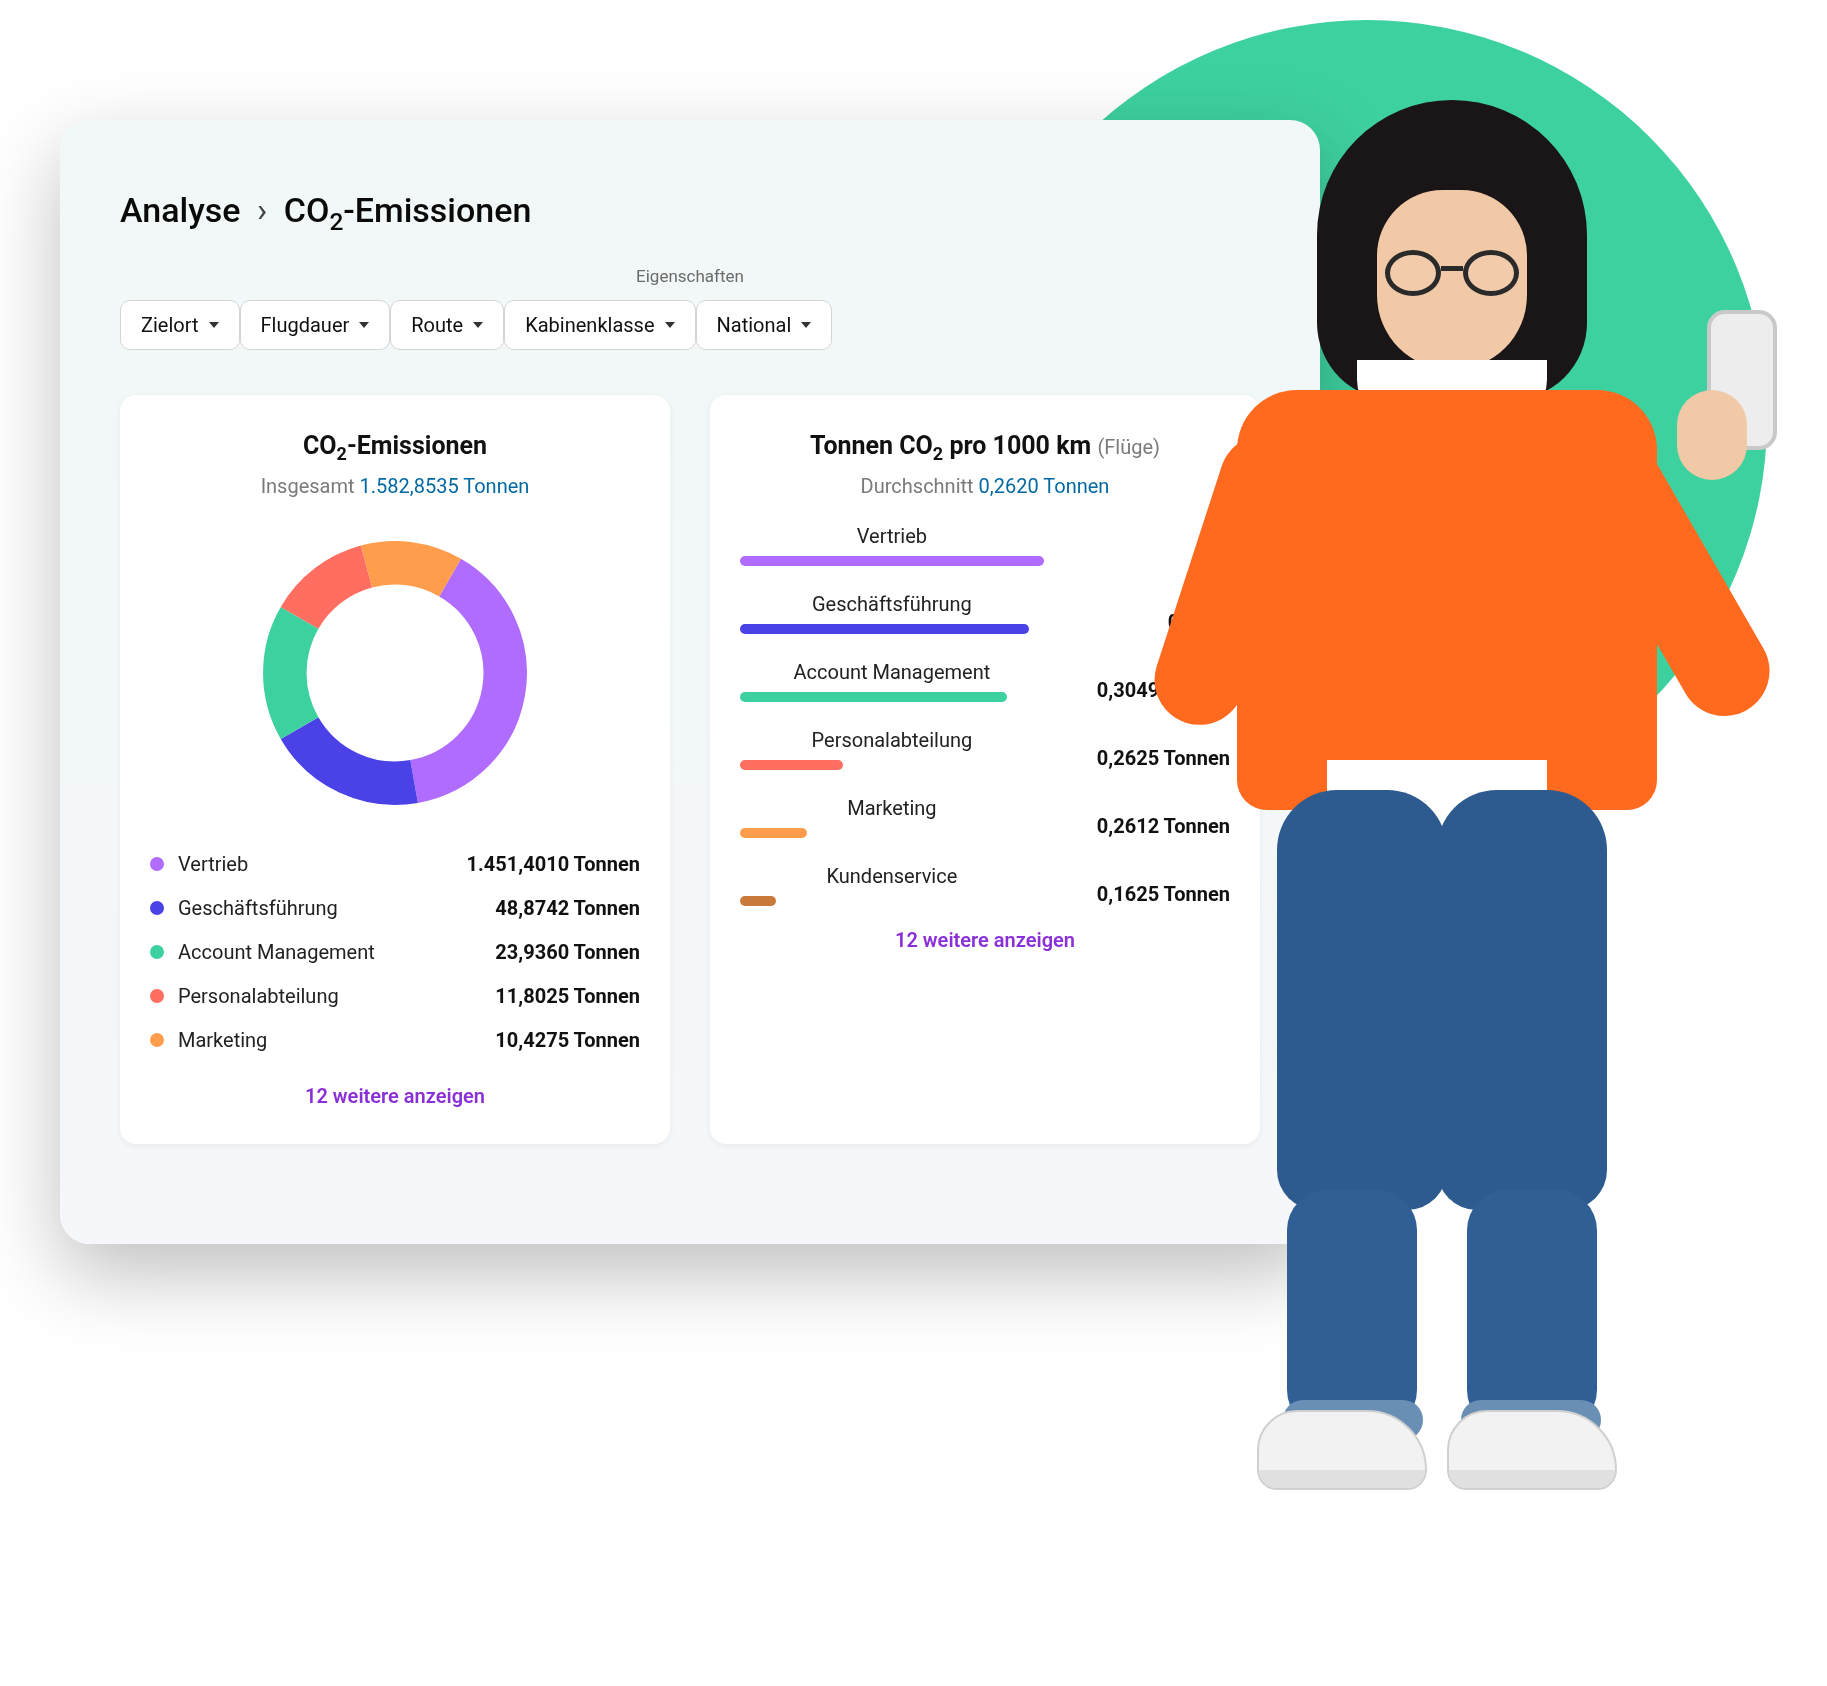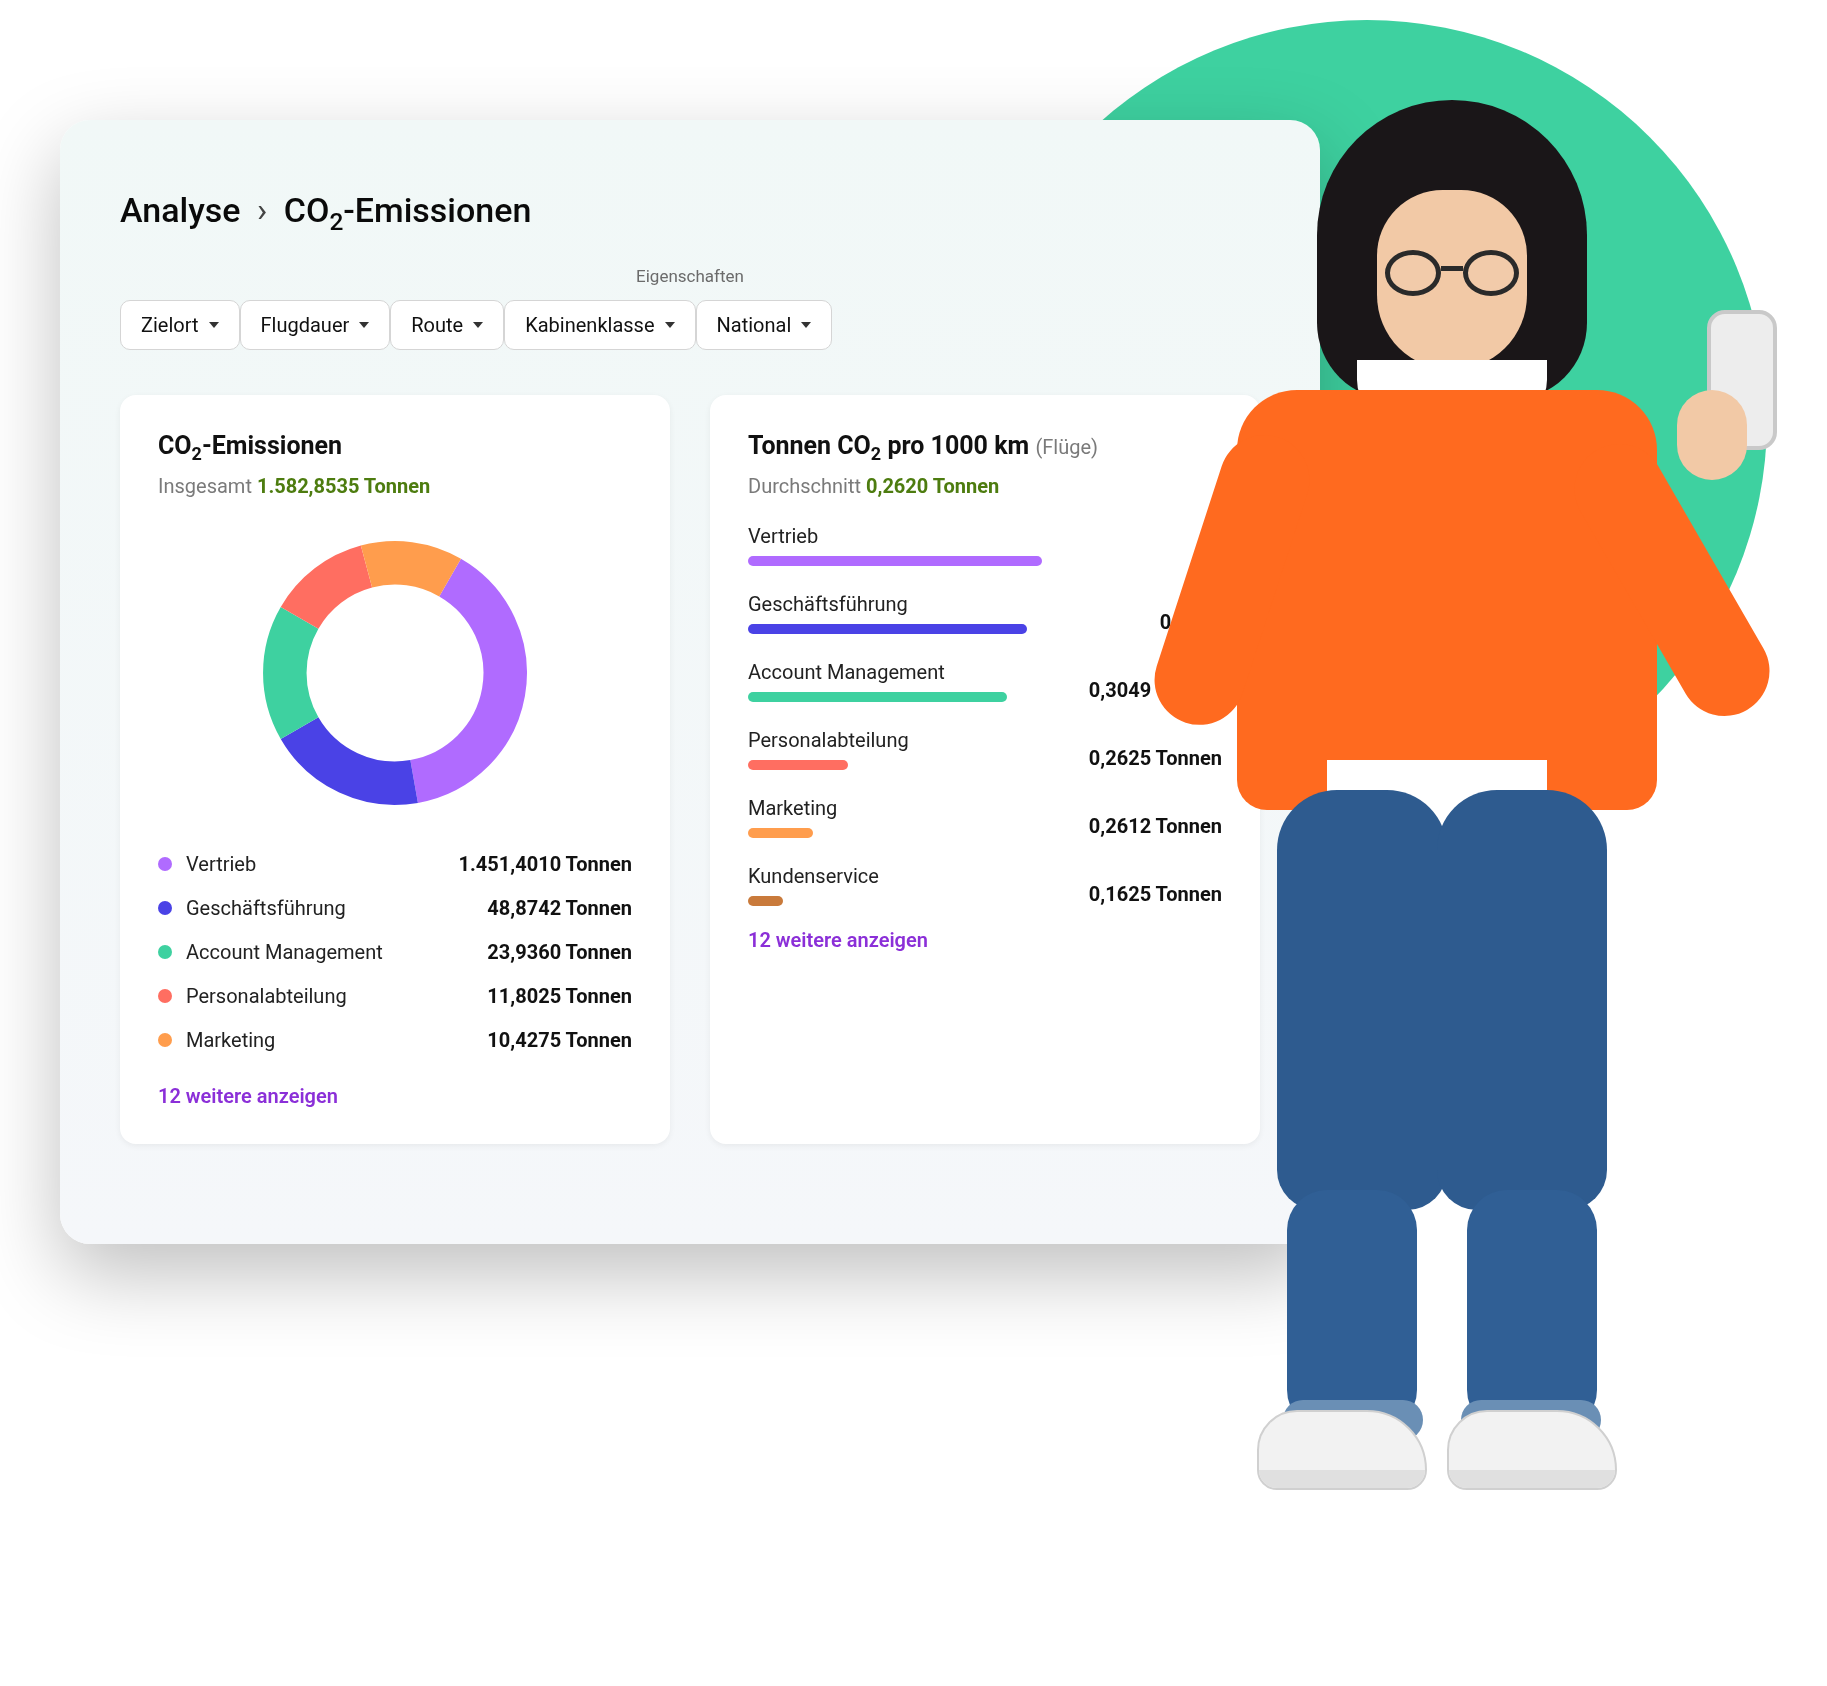--- a/index.html
+++ b/index.html
@@ -7,24 +7,24 @@
     .bg-circle { position:absolute; top:20px; right:60px; width:800px; height:800px; background:#3ED1A0; border-radius:50%; z-index:0; }
     .device { position:absolute; top:120px; left:60px; width:1260px; background:linear-gradient(180deg,#F1F8F7 0%,#F5F7FA 100%); border-radius:30px; padding:70px 60px 100px 60px; box-shadow:0 30px 80px rgba(0,0,0,.25); z-index:1; }
     .breadcrumb { font-family:Georgia,"Times New Roman",serif; font-size:34px; font-weight:500; color:#0A0A0A; }
     .breadcrumb .gt { margin:0 8px; font-weight:400; color:#444; }
     .sub2 { font-size:.72em; vertical-align:sub; }
     .props-label { margin-top:30px; font-size:17px; color:#6B6B6B;text-align:center; }
     .chips { margin-top:14px; display:flex; flex-wrap:wrap; }
     .chip { display:flex; align-items:center; gap:10px; background:#fff; border:1px solid #D5D5D5; border-radius:10px; padding:12px 20px; font-size:20px; color:#111; cursor:pointer; }
     .caret { width:0;height:0;border-left:5px solid transparent;border-right:5px solid transparent;border-top:6px solid #333; }
     .cards { margin-top:45px; display:flex; gap:40px; }
-    .card { background:#fff; border-radius:16px; padding:36px 38px; flex:1; box-shadow:0 2px 6px rgba(0,0,0,.06); }
+    .card { background:#fff; border-radius:16px; padding:36px 30px; flex:1; box-shadow:0 2px 6px rgba(0,0,0,.06);text-align:center; }
     .card-title { font-size:25px; font-weight:700; color:#111; }
     .card-sub { margin-top:10px; font-size:20px; color:#7A7A7A; }
-    .card-sub b { color:#4d7c0f; font-weight:700; }
+    .card-sub b { color:#0369a1; font-weight:400; }
     .donut-wrap { display:flex; justify-content:center; margin:30px 0 24px 0; }
     .legend { margin-top:6px; }
     .legend-row { display:flex; align-items:center; justify-content:space-between; padding:10px 0; font-size:20px; }
     .legend-left { display:flex; align-items:center; gap:14px; color:#222; }
     .dot { width:14px; height:14px; border-radius:50%; flex-shrink:0; }
     .legend-val { font-weight:700; color:#111; }
     .more-link { margin-top:22px; color:#8B2FD8; font-size:20px; font-weight:600; cursor:pointer; }
     .bars { margin-top:26px; display:flex; flex-direction:column; gap:26px; }
     .bar-row { display:flex; align-items:flex-end; justify-content:space-between; gap:20px; }
     .bar-left { flex:1; max-width:62%; }

